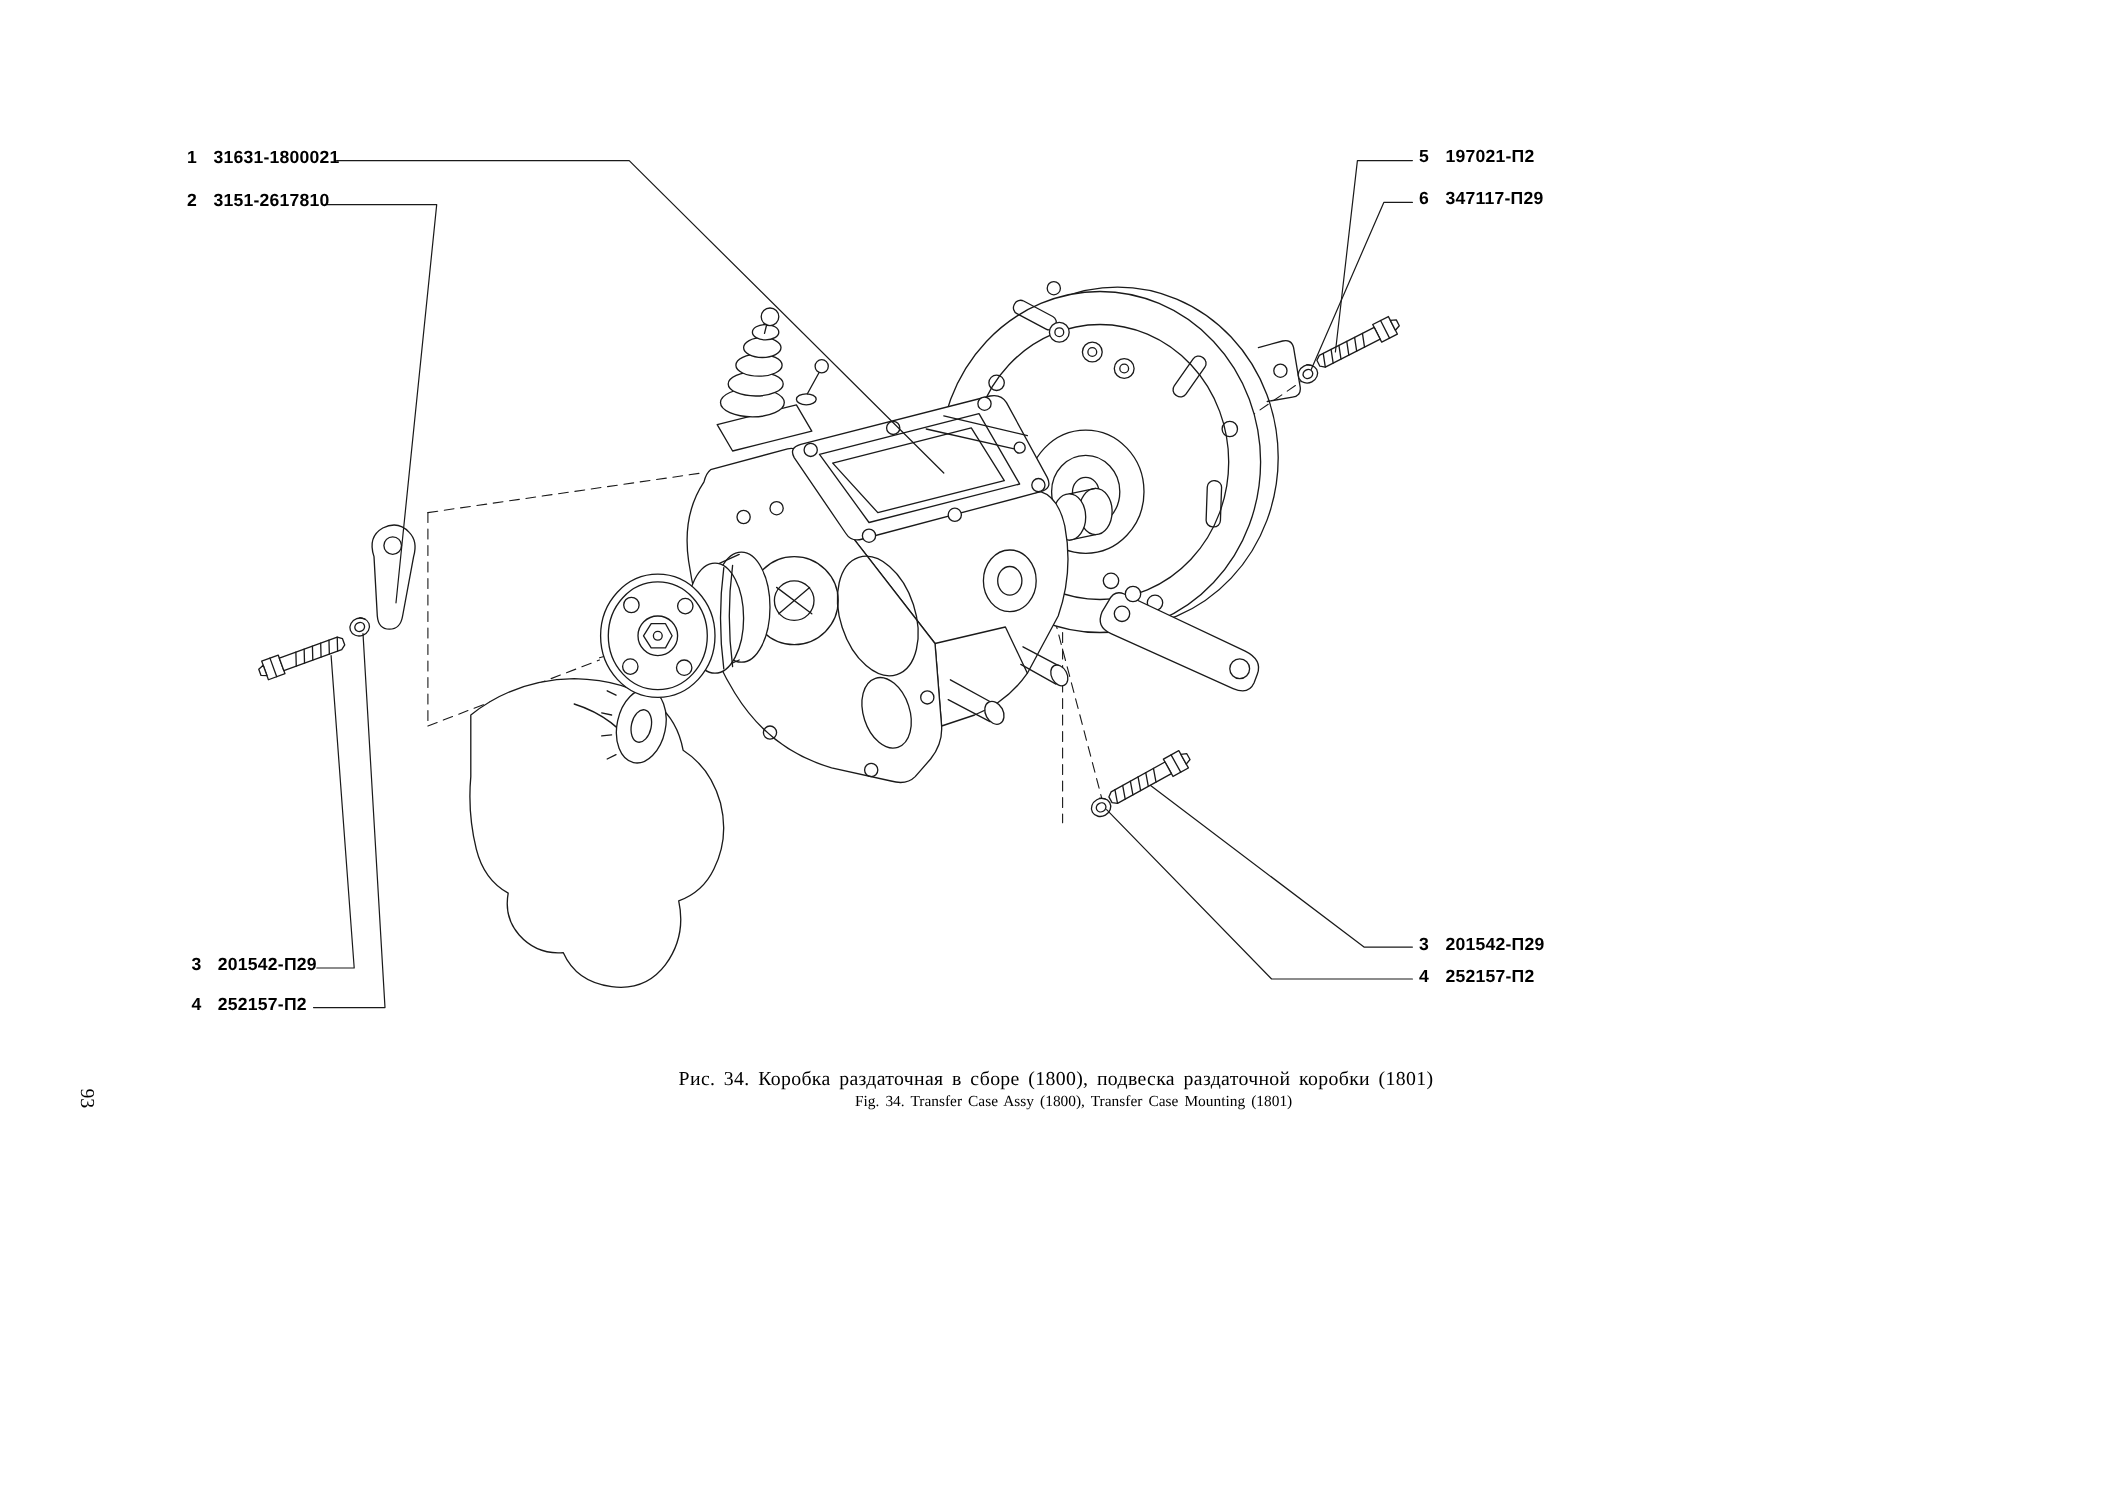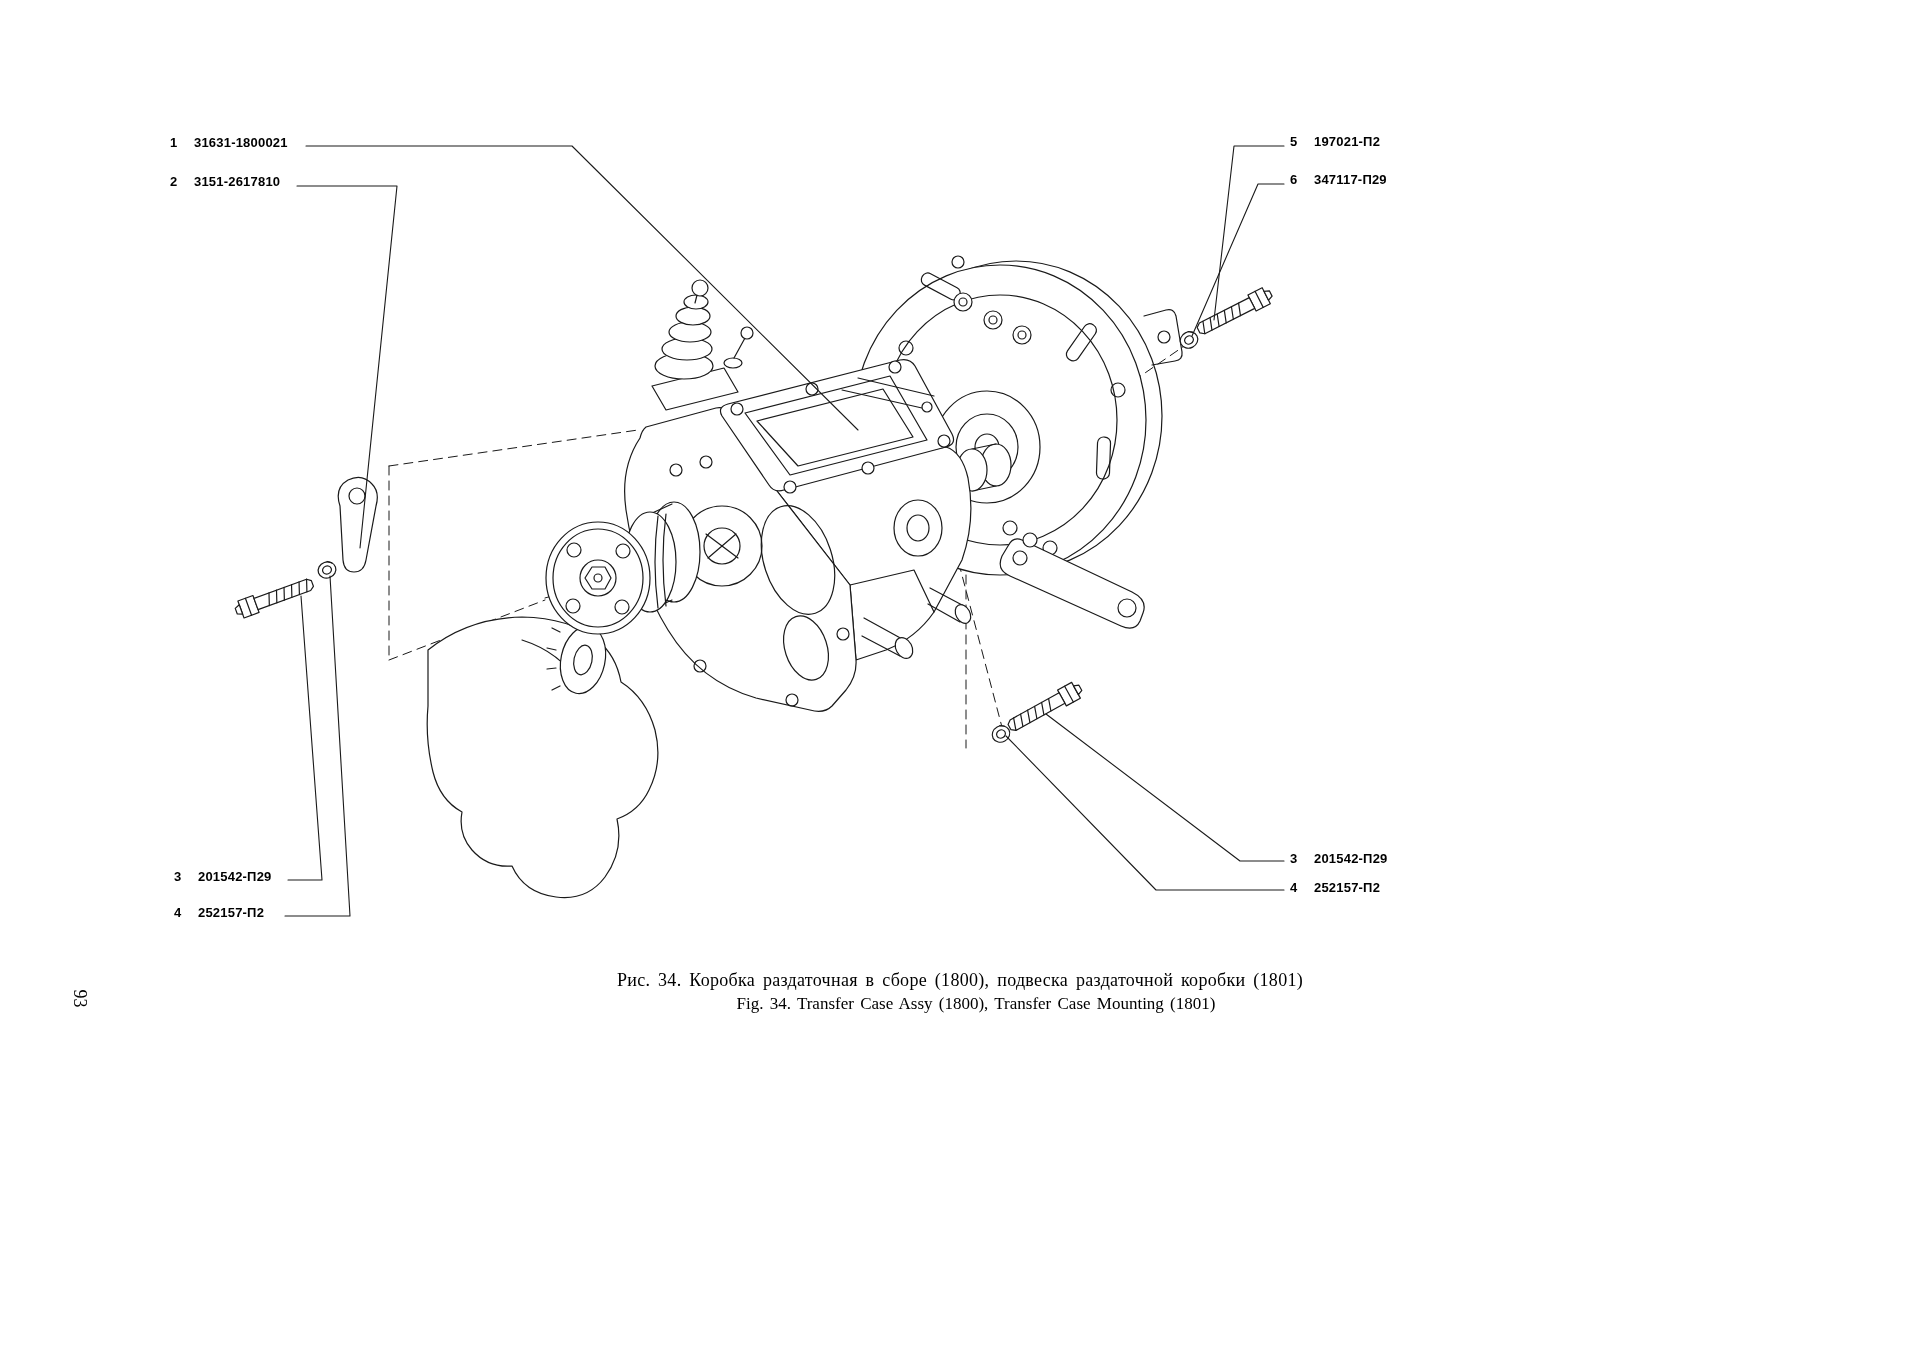--- a/index.html
+++ b/index.html
@@ -2,30 +2,30 @@
 <html><head>
 <meta charset="utf-8">
 <style>
   html,body{margin:0;padding:0;}
   body{
     width:1920px;height:1357px;position:relative;background:#ffffff;
     font-family:"Liberation Sans",sans-serif;color:#000;overflow:hidden;
   }
   svg{position:absolute;left:0;top:0;}
   .callout{
-    position:absolute;font-weight:bold;font-size:13px;white-space:nowrap;
+    position:absolute;font-weight:bold;font-size:16px;white-space:nowrap;
     letter-spacing:0.2px;
   }
   .callout .ref{display:inline-block;min-width:12px;margin-right:12px;}
   .caption{
     position:absolute;left:0;right:0;text-align:center;
     font-family:Liberation Serif, serif;
   }
   .caption-ru{top:970px;font-size:18px;word-spacing:3px;letter-spacing:0.3px;}
-  .caption-en{top:994px;font-size:17px;word-spacing:2px;padding-left:32px;}
+  .caption-en{top:994px;font-size:14px;word-spacing:2px;padding-left:32px;}
   .page-num{
     position:absolute;left:70px;top:988px;
     font-family:"Liberation Serif",serif;font-size:18px;
     transform:rotate(90deg);transform-origin:center;
   }
 </style>
 </head>
 <body>
 
 <svg width="1920" height="1357" viewBox="0 0 1920 1357">

